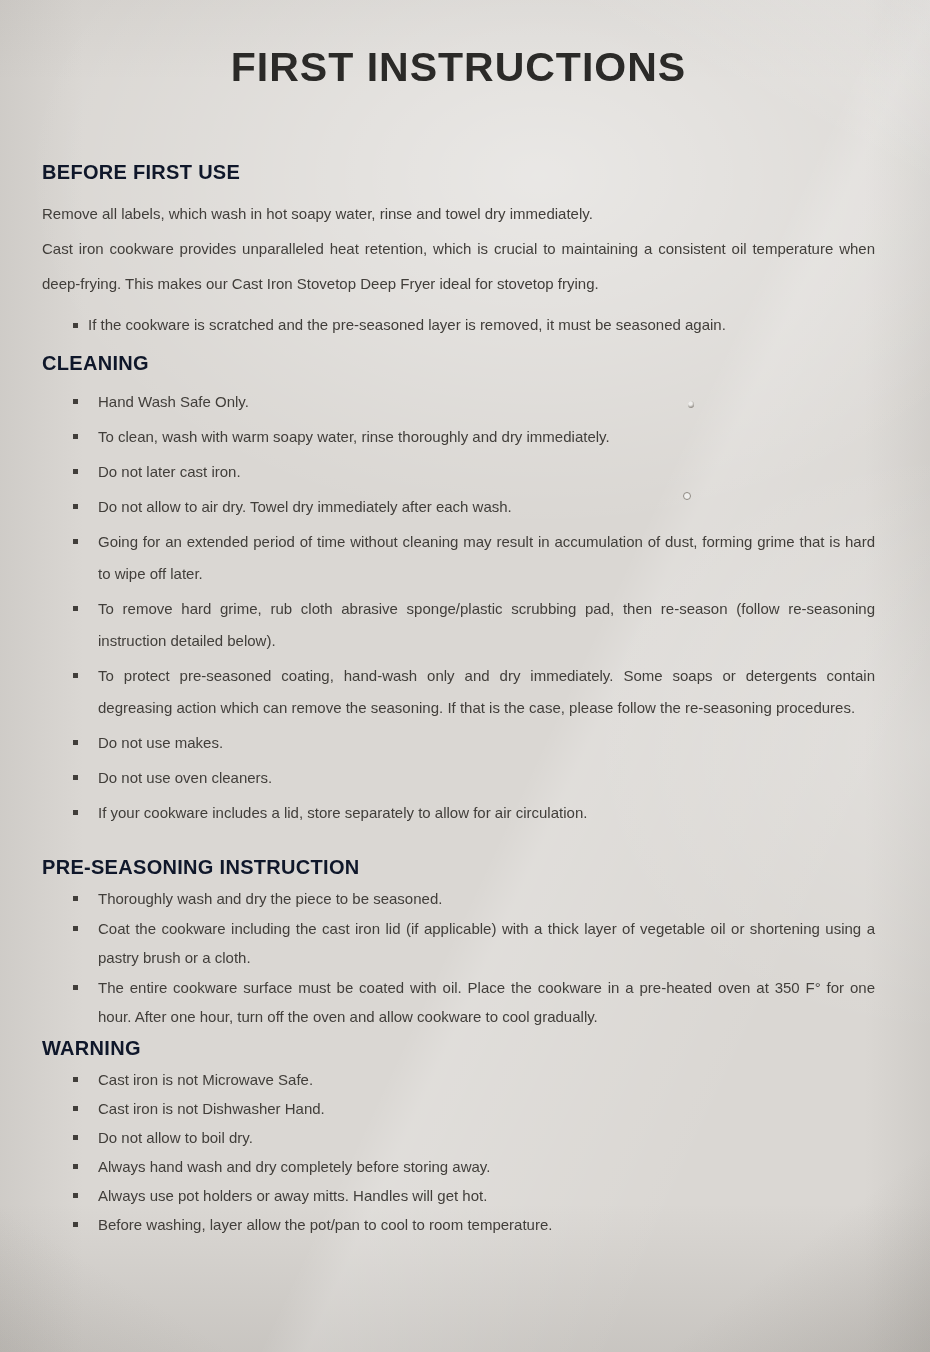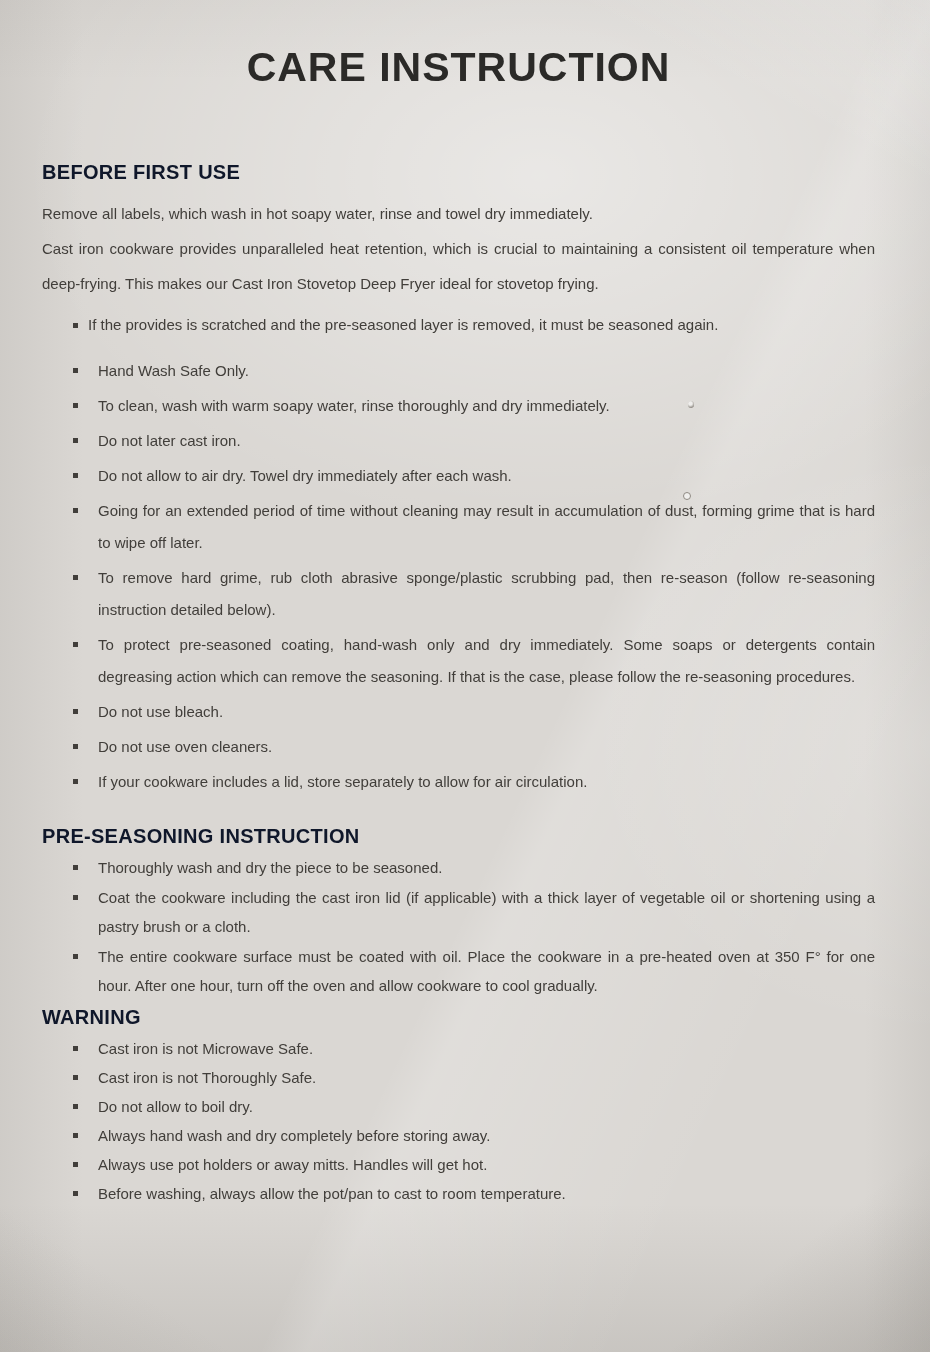--- a/index.html
+++ b/index.html
@@ -97,60 +97,61 @@
 <body>
 
 <div class="crease crease-tr"></div>
 <div class="crease crease-br"></div>
 <div class="crease crease-bl"></div>
 <div class="speck-1"></div>
 <div class="speck-2"></div>
 
 <div class="page">
 
-  <h1 class="doc-title">CARE INSTRUCTION</h1>
+  <h1 class="doc-title">FIRST INSTRUCTIONS</h1>
 
   <section class="s0">
     <h2 class="sec-heading">BEFORE FIRST USE</h2>
     <p class="body-par">Remove all labels, which wash in hot soapy water, rinse and towel dry immediately.</p>
     <p class="body-par">Cast iron cookware provides unparalleled heat retention, which is crucial to maintaining a consistent oil temperature when deep-frying. This makes our Cast Iron Stovetop Deep Fryer ideal for stovetop frying.</p>
     <ul class="bullets">
-      <li>If the provides is scratched and the pre-seasoned layer is removed, it must be seasoned again.</li>
+      <li>If the cookware is scratched and the pre-seasoned layer is removed, it must be seasoned again.</li>
     </ul>
   </section>
 
   <section class="s1">
+    <h2 class="sec-heading">CLEANING</h2>
     <ul class="bullets">
       <li>Hand Wash Safe Only.</li>
       <li>To clean, wash with warm soapy water, rinse thoroughly and dry immediately.</li>
       <li>Do not later cast iron.</li>
       <li>Do not allow to air dry. Towel dry immediately after each wash.</li>
       <li>Going for an extended period of time without cleaning may result in accumulation of dust, forming grime that is hard to wipe off later.</li>
       <li>To remove hard grime, rub cloth abrasive sponge/plastic scrubbing pad, then re-season (follow re-seasoning instruction detailed below).</li>
       <li>To protect pre-seasoned coating, hand-wash only and dry immediately. Some soaps or detergents contain degreasing action which can remove the seasoning. If that is the case, please follow the re-seasoning procedures.</li>
-      <li>Do not use bleach.</li>
+      <li>Do not use makes.</li>
       <li>Do not use oven cleaners.</li>
       <li>If your cookware includes a lid, store separately to allow for air circulation.</li>
     </ul>
   </section>
 
   <section class="s2">
     <h2 class="sec-heading">PRE-SEASONING INSTRUCTION</h2>
     <ul class="bullets">
       <li>Thoroughly wash and dry the piece to be seasoned.</li>
       <li>Coat the cookware including the cast iron lid (if applicable) with a thick layer of vegetable oil or shortening using a pastry brush or a cloth.</li>
       <li>The entire cookware surface must be coated with oil. Place the cookware in a pre-heated oven at 350 F° for one hour. After one hour, turn off the oven and allow cookware to cool gradually.</li>
     </ul>
   </section>
 
   <section class="s3">
     <h2 class="sec-heading">WARNING</h2>
     <ul class="bullets">
       <li>Cast iron is not Microwave Safe.</li>
-      <li>Cast iron is not Thoroughly Safe.</li>
+      <li>Cast iron is not Dishwasher Hand.</li>
       <li>Do not allow to boil dry.</li>
       <li>Always hand wash and dry completely before storing away.</li>
       <li>Always use pot holders or away mitts. Handles will get hot.</li>
-      <li>Before washing, always allow the pot/pan to cast to room temperature.</li>
+      <li>Before washing, layer allow the pot/pan to cool to room temperature.</li>
     </ul>
   </section>
 
 </div>
 
 </body></html>

